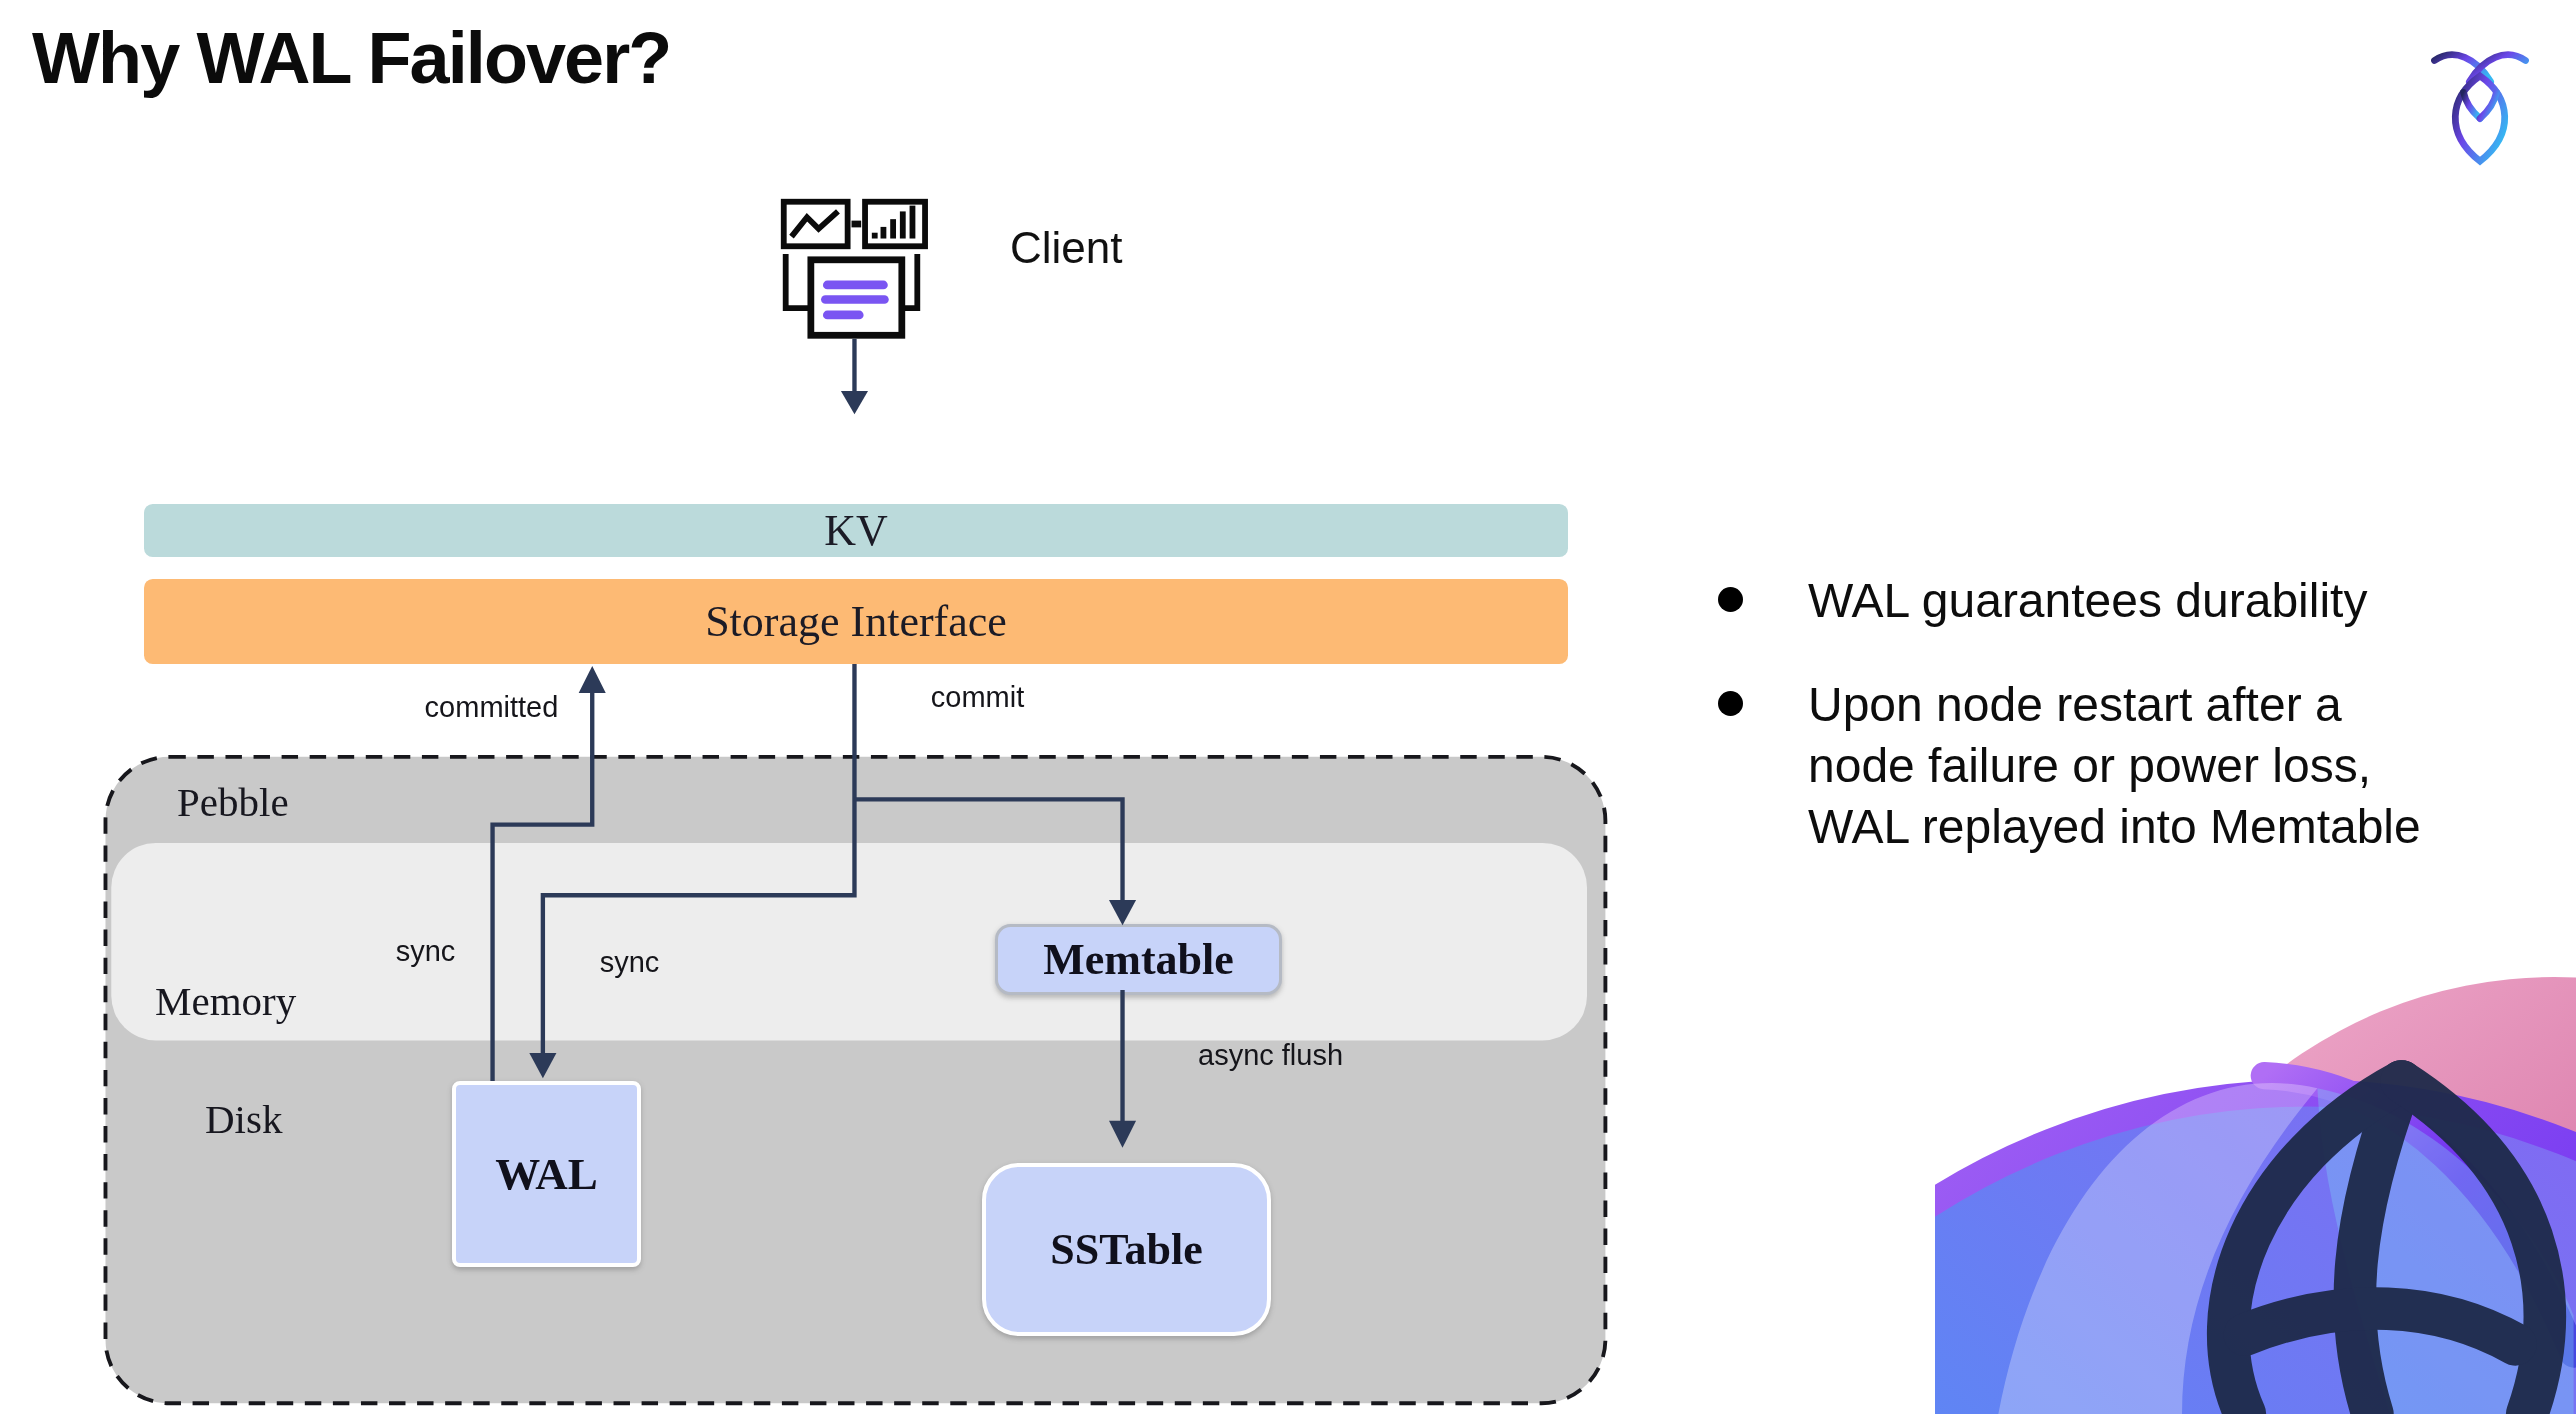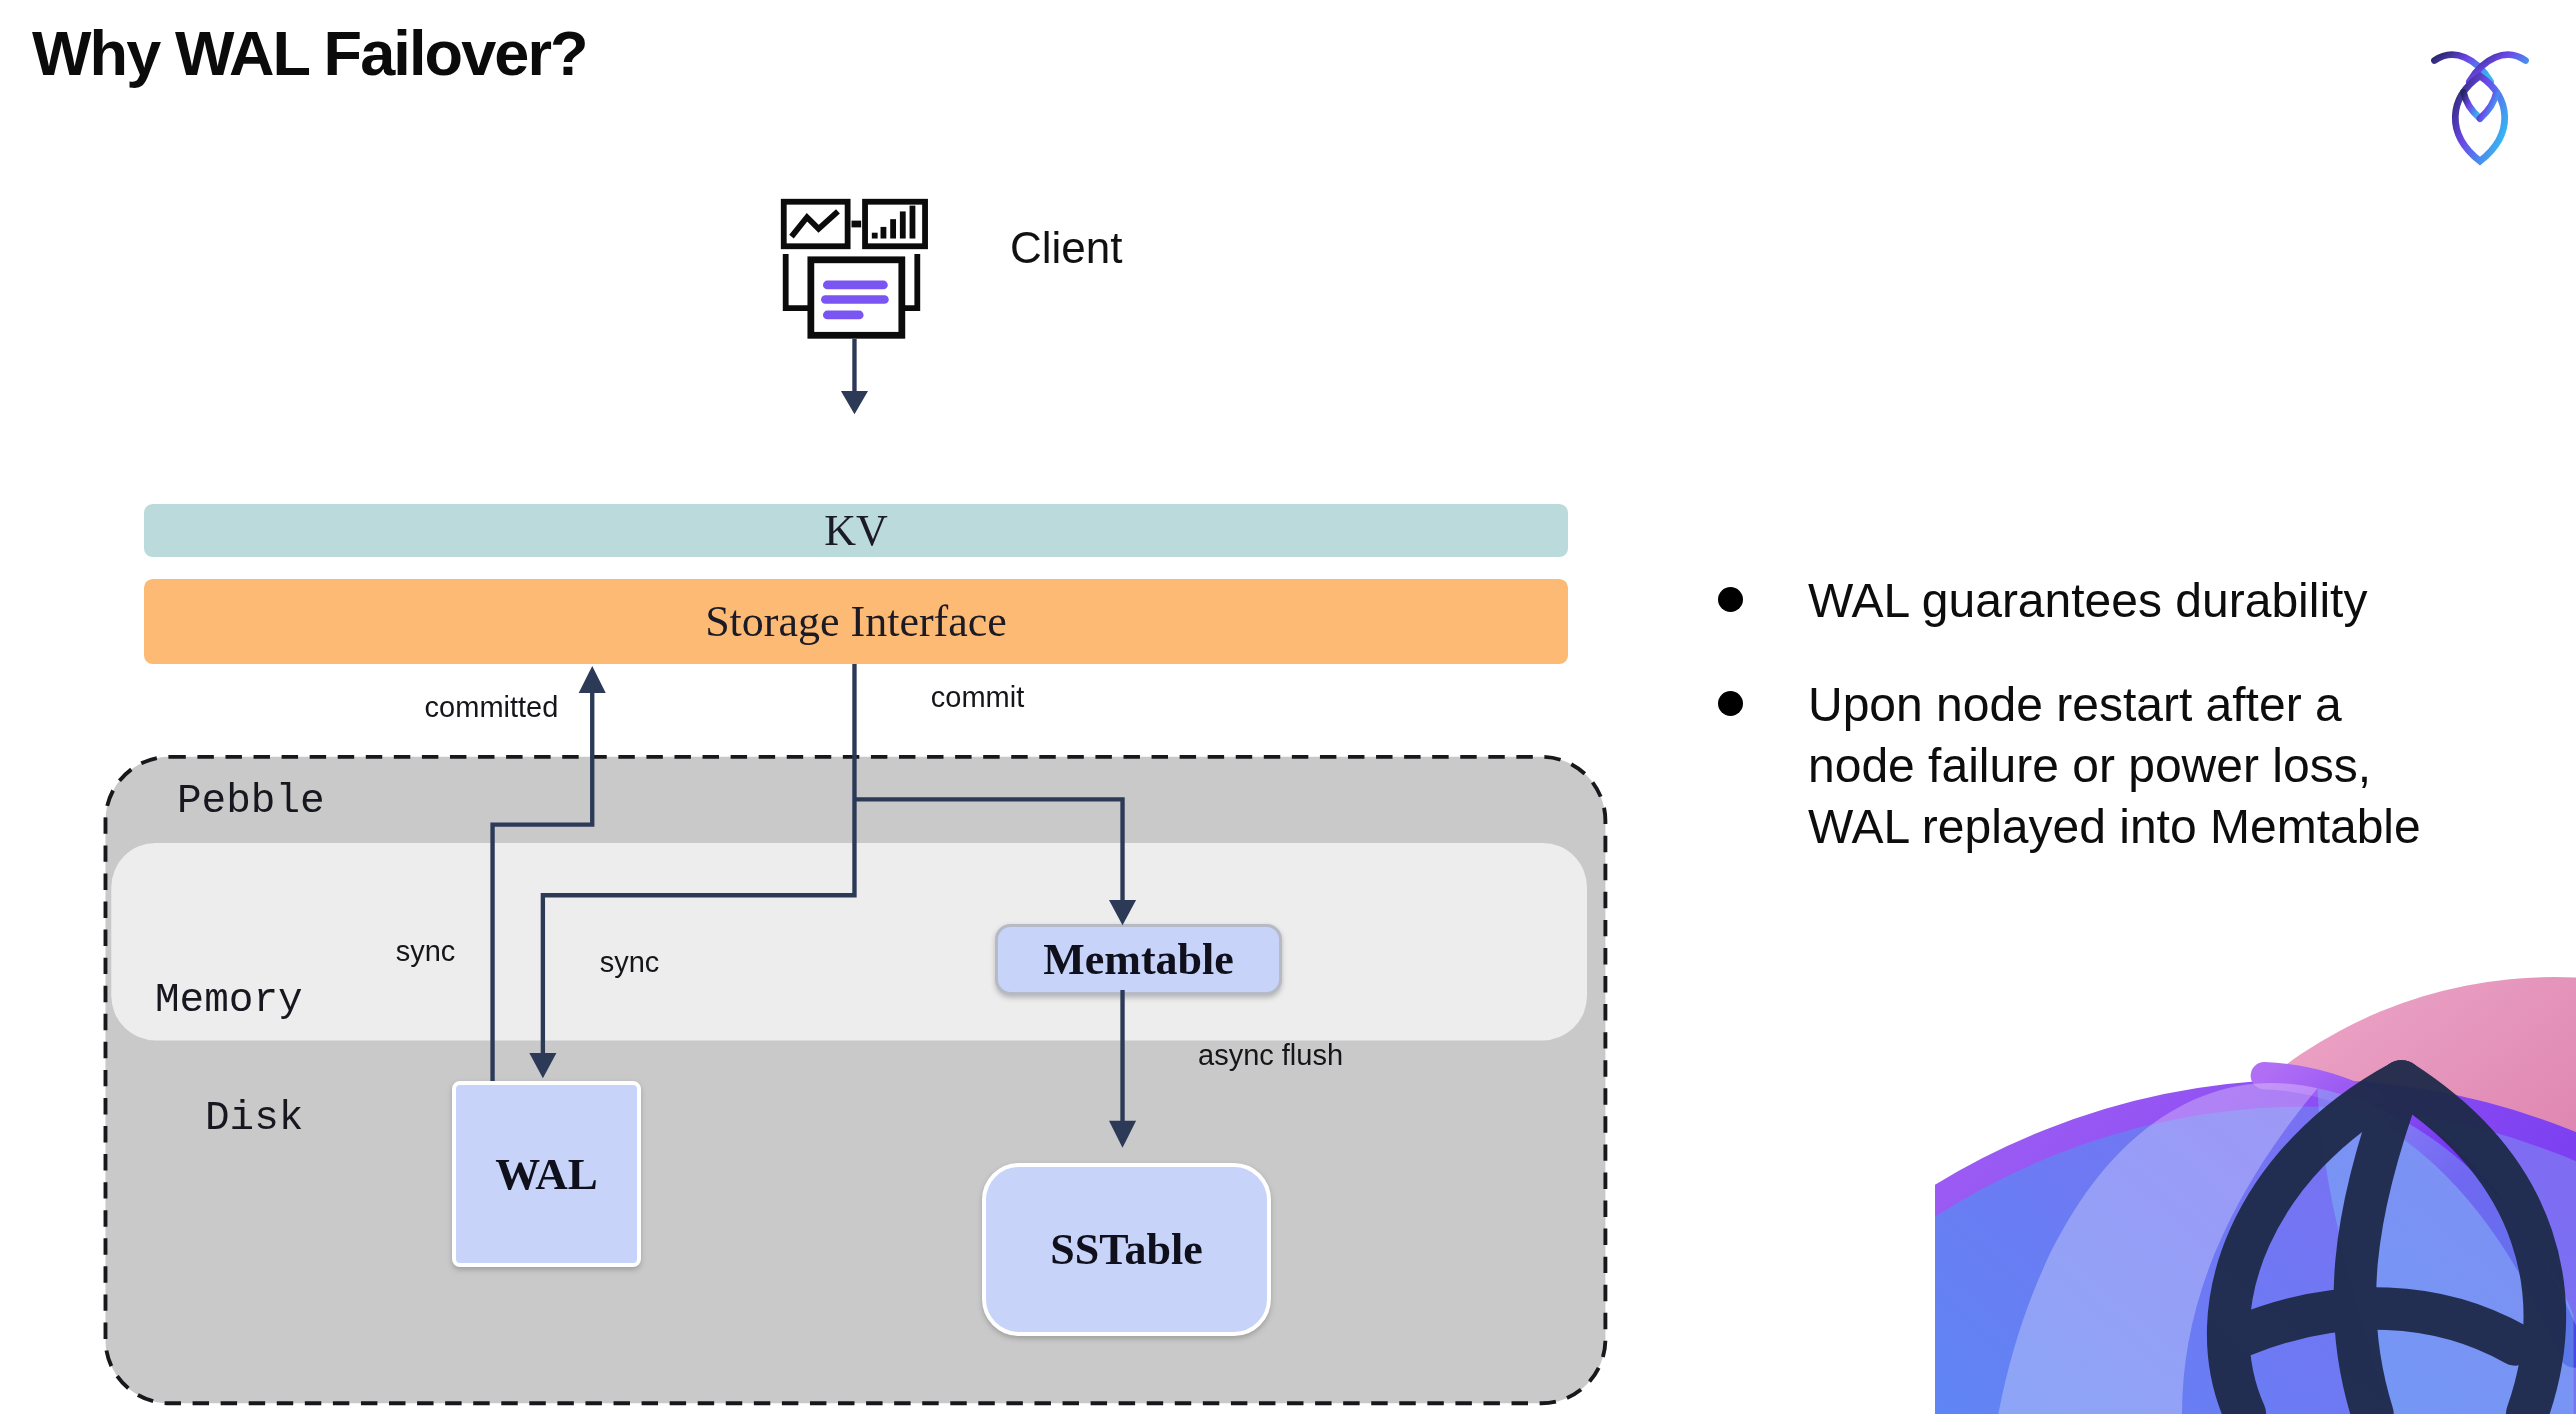--- a/index.html
+++ b/index.html
@@ -1,21 +1,21 @@
 <!DOCTYPE html>
 <html><head>
 <meta charset="utf-8">
 <style>
   html,body{margin:0;padding:0;background:#fff;}
   .slide{position:relative;width:2576px;height:1415px;background:#ffffff;overflow:hidden;
          font-family:"Liberation Sans",sans-serif;color:#14141e;}
   .abs{position:absolute;}
   svg{display:block;}
-  .title{left:32px;top:17.4px;font-size:63px;font-weight:700;letter-spacing:-1.9px;color:#0b0b0b;}
-  .serif{font-family:Liberation Mono, monospace;}
+  .title{left:32px;top:17.4px;font-size:72px;font-weight:700;letter-spacing:-1.9px;color:#0b0b0b;}
+  .serif{font-family:Liberation Serif, serif;}
   .layer-bar{left:144px;width:1424px;border-radius:8.7px;display:flex;align-items:center;justify-content:center;}
   .bar-label{font-family:"Liberation Serif",serif;font-size:44px;color:#1b1b26;}
   .sql-bar{top:416px;height:52px;}
   .kv-bar{top:504px;height:53px;}
   .storage-bar{top:579px;height:85px;}
   .zone-label{font-size:41px;color:#17171f;}
   .edge-label{font-size:29px;color:#15151a;text-align:center;}
   .node-box{display:flex;align-items:center;justify-content:center;
             font-family:"Liberation Serif",serif;font-weight:700;color:#10101c;
             box-shadow:0 2.9px 5.8px rgba(90,90,90,.35);}

